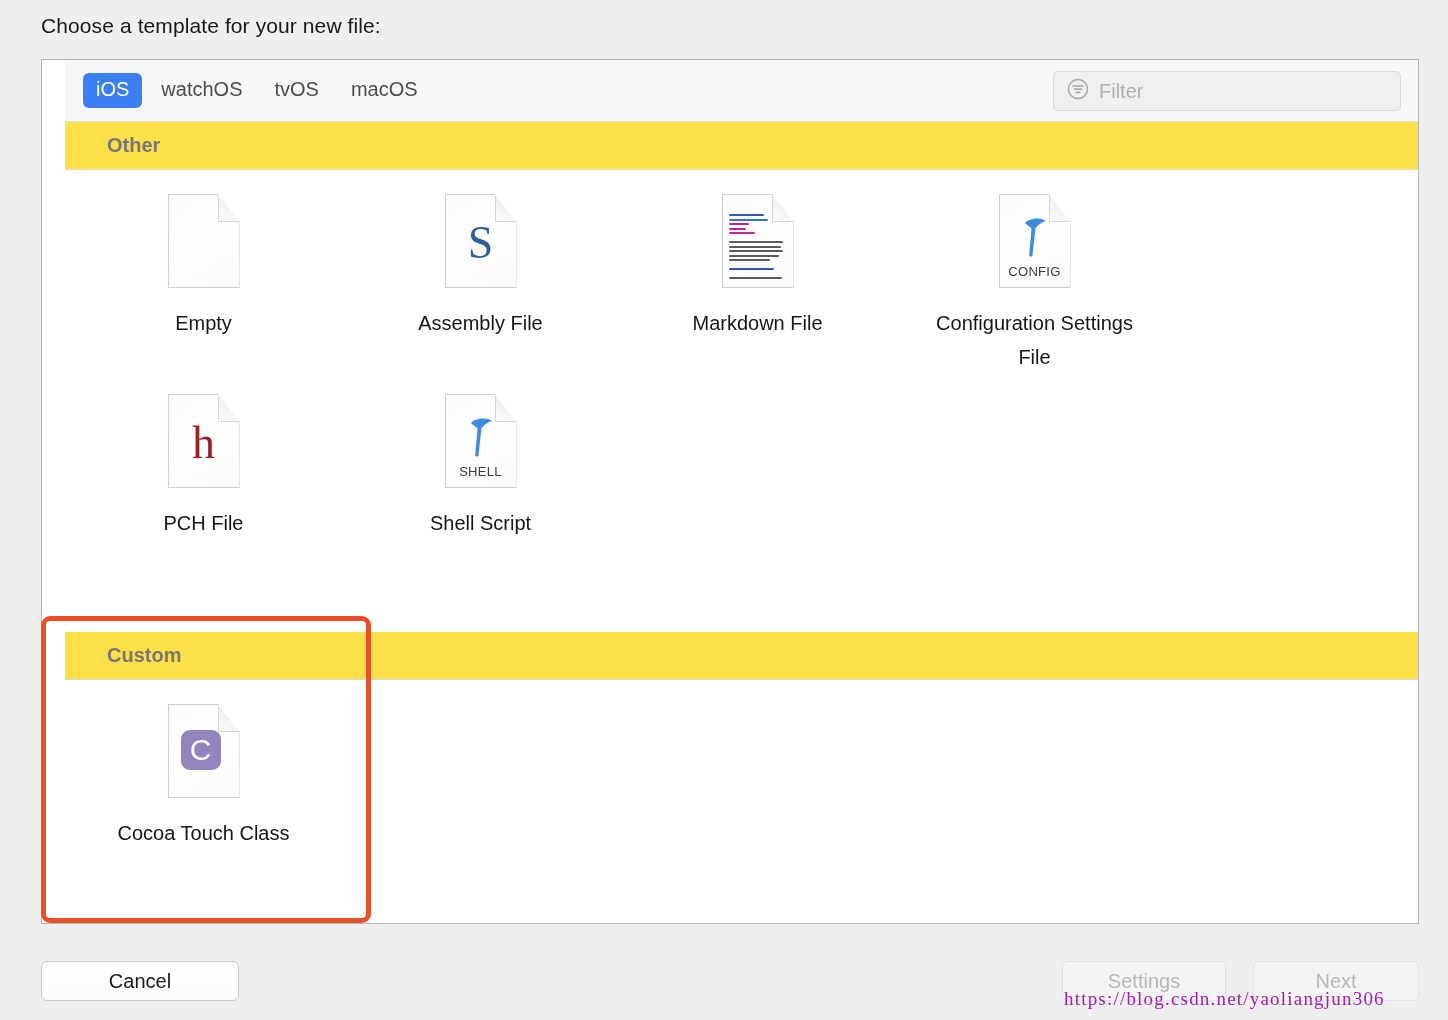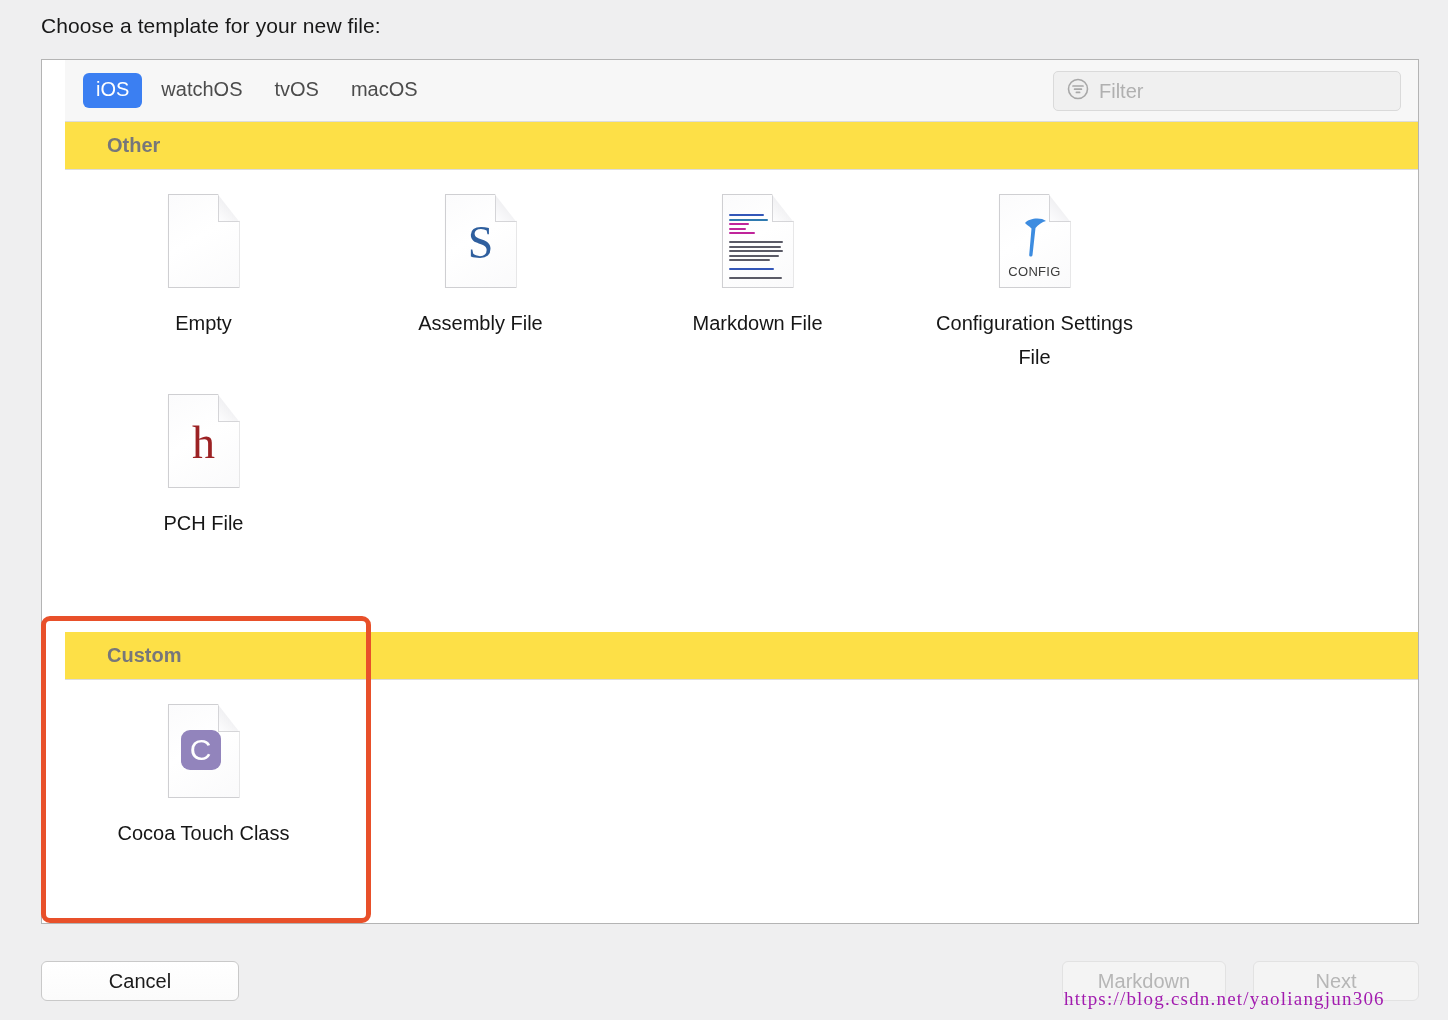--- a/index.html
+++ b/index.html
@@ -361,20 +361,31 @@
     <div class="cell">
       <div class="fileicon">
         <div class="page"></div>
           <div class="fold"></div>
         <div class="glyph glyph-h">h</div>
       </div>
       <div class="cell-label">PCH File</div>
     </div>
 
     <div class="cell">
+      <div class="fileicon">
+        <div class="page"></div>
+          <div class="fold"></div>
+        <span class="hammer">
+          <svg width="40" height="44" viewBox="0 0 40 44">
+            <path d="M10 9 C14 4 26 3 31 7 C27 8 23 11 20.5 14 L17.5 41 C17.2 43 14.2 43 14.2 41 L16.5 14.5 C14 12 11.5 10.5 10 9 Z" fill="#3d8ce0"></path>
+          </svg>
+        </span>
+        <div class="sub">SHELL</div>
+      </div>
+      <div class="cell-label">Shell Script</div>
     </div>
 
   </div>
 
   <div class="section-header">
     <span class="section-header-label">Custom</span>
   </div>
 
   <div class="grid grid-custom">
     <div class="cell">
@@ -385,16 +396,16 @@
       </div>
       <div class="cell-label">Cocoa Touch Class</div>
     </div>
   </div>
 
 </div>
 
 <div class="annotation"></div>
 
 <div class="btn btn-cancel">Cancel</div>
-<div class="btn btn-prev">Markdown</div>
+<div class="btn btn-prev">Settings</div>
 <div class="btn btn-next">Next</div>
 
 <div class="watermark">https://blog.csdn.net/yaoliangjun306</div>
 
 </body></html>

